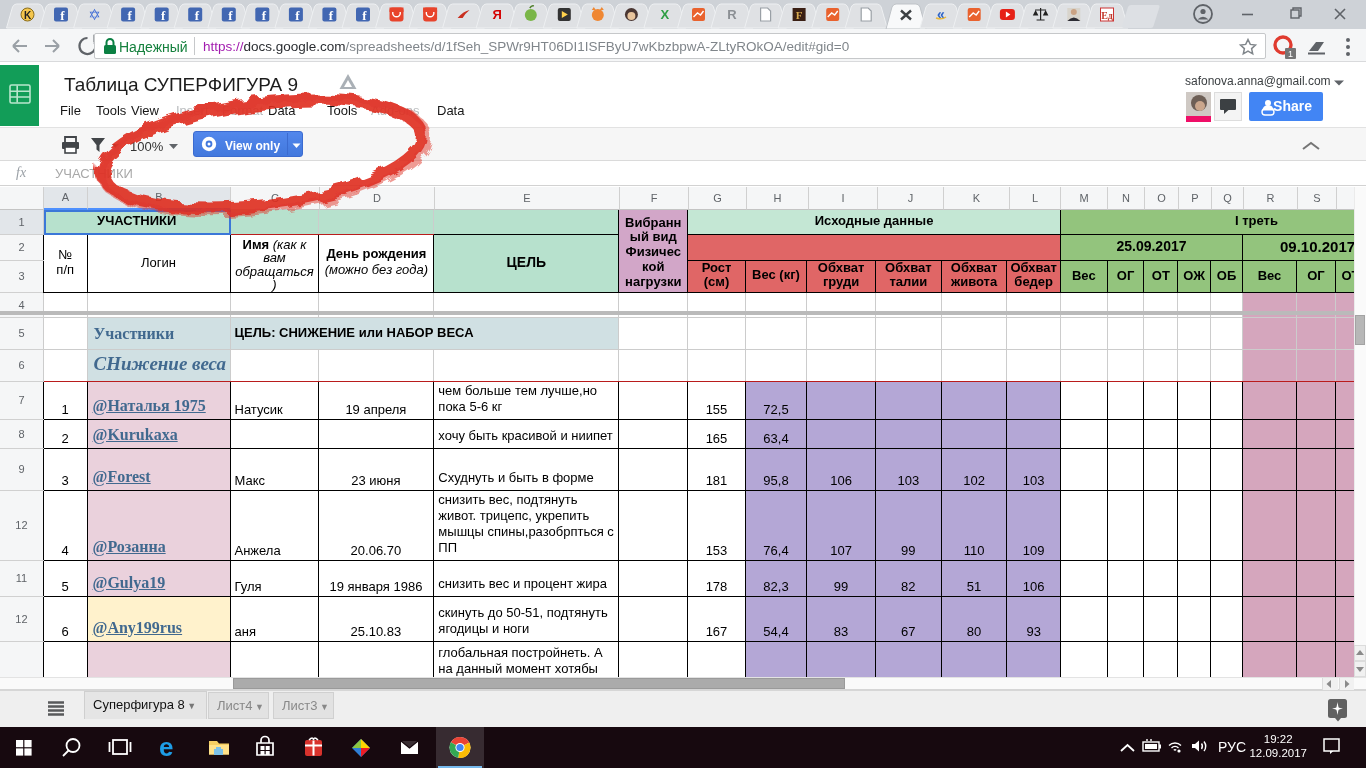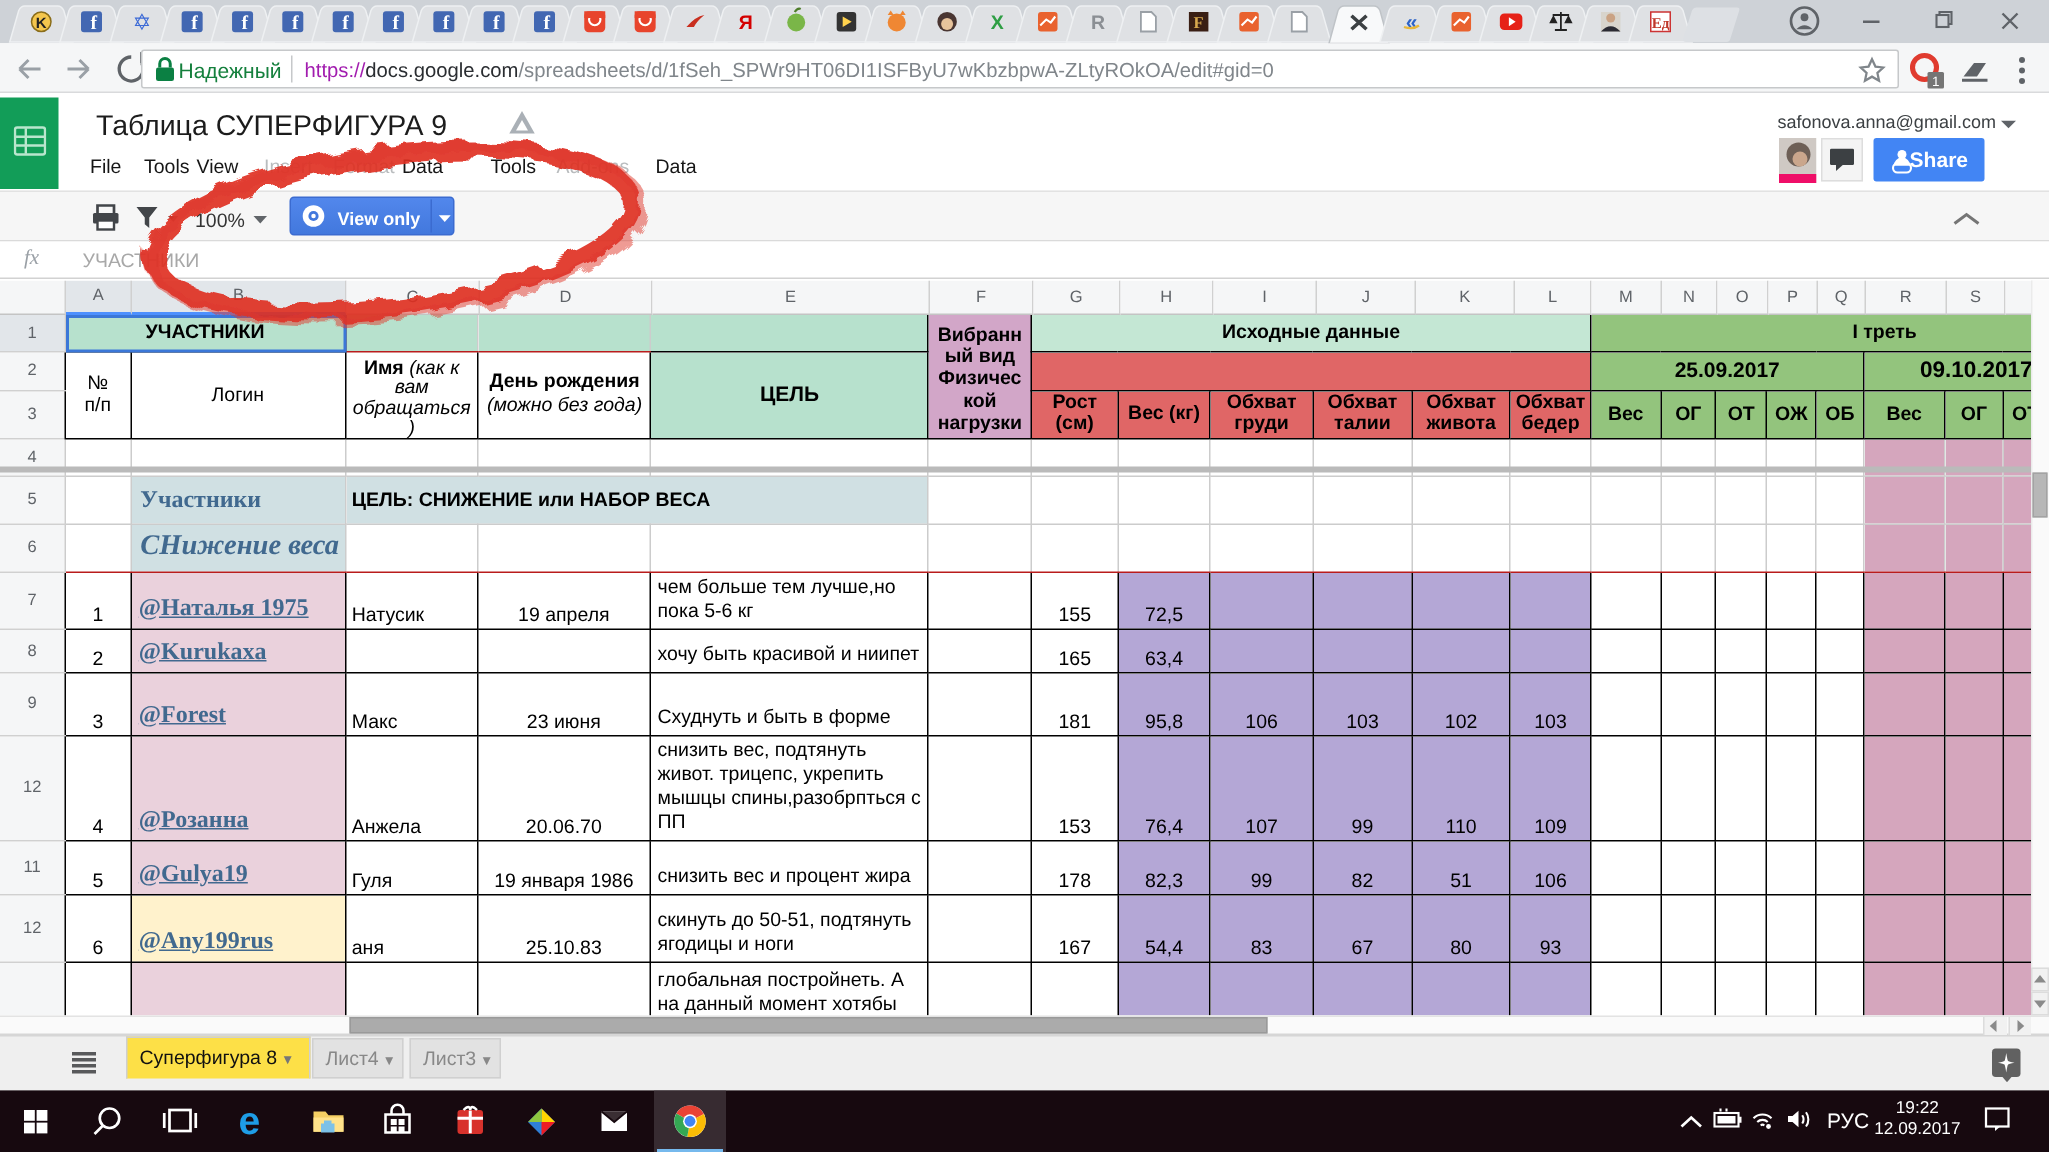--- a/index.html
+++ b/index.html
@@ -592,21 +592,21 @@
 <div class="abs" style="left:1322px;top:678px;width:16px;height:12px;background:#f1f1f1;border-left:1px solid #dcdcdc;z-index:8"></div>
 <div class="abs" style="left:1339px;top:678px;width:15px;height:12px;background:#f1f1f1;border-left:1px solid #dcdcdc;z-index:8"></div>
 <svg class="abs" style="left:1322px;top:679px;z-index:9" width="32" height="10">
     <path d="M9 1 l-4.5 4 4.5 4 Z" fill="#8a8a8a"></path>
     <path d="M23 1 l4.5 4 -4.5 4 Z" fill="#8a8a8a"></path>
   </svg>
 <div class="abs" id="tabbar"></div>
 <svg class="abs" style="left:47px;top:699px;z-index:3" width="18" height="18">
     <path d="M1 3.5 h16 M1 7.5 h16 M1 11.5 h16 M1 15.5 h16" stroke="#58595b" stroke-width="2.4"></path>
   </svg>
-<div class="abs stab" style="left:84px;width:123px;background:#fde047;border:1px solid #cfcfcf;border-bottom:none;color:#111;top:691px;height:28px;z-index:2">Суперфигура 8<span style="color:#777;font-size:9px">&nbsp;▼</span></div>
+<div class="abs stab" style="left:84px;width:123px;background:#e5e5e5;border:1px solid #cfcfcf;border-bottom:none;color:#111;top:691px;height:28px;z-index:2">Суперфигура 8<span style="color:#777;font-size:9px">&nbsp;▼</span></div>
 <div class="abs stab" style="left:208px;width:61px;background:#e2e2e2;border:1px solid #d0d0d0;color:#888;top:692px;height:27px">Лист4<span style="font-size:9px">&nbsp;▼</span></div>
 <div class="abs stab" style="left:273px;width:61px;background:#e2e2e2;border:1px solid #d0d0d0;color:#888;top:692px;height:27px">Лист3<span style="font-size:9px">&nbsp;▼</span></div>
 <svg class="abs" style="left:1327px;top:698px" width="22" height="24">
     <rect x="1" y="1" width="19" height="19" rx="2.5" fill="#616161"></rect>
     <path d="M8 20 h6 l-3 3.5 Z" fill="#616161"></path>
     <path d="M10.5 4 q.8 5 1.2 5.4 q.4 .4 4.3 1.1 q-3.9 .8 -4.3 1.2 q-.4 .4 -1.2 5.3 q-.8 -4.9 -1.2 -5.3 q-.4 -.4 -4.3 -1.2 q3.9 -.7 4.3 -1.1 q.4 -.4 1.2 -5.4 Z" fill="#fff"></path>
   </svg>
 <div class="abs" id="task"></div>
 <svg class="abs" style="left:0;top:727px" width="1366" height="41">
     <rect width="1366" height="41" fill="#17090f"></rect>

